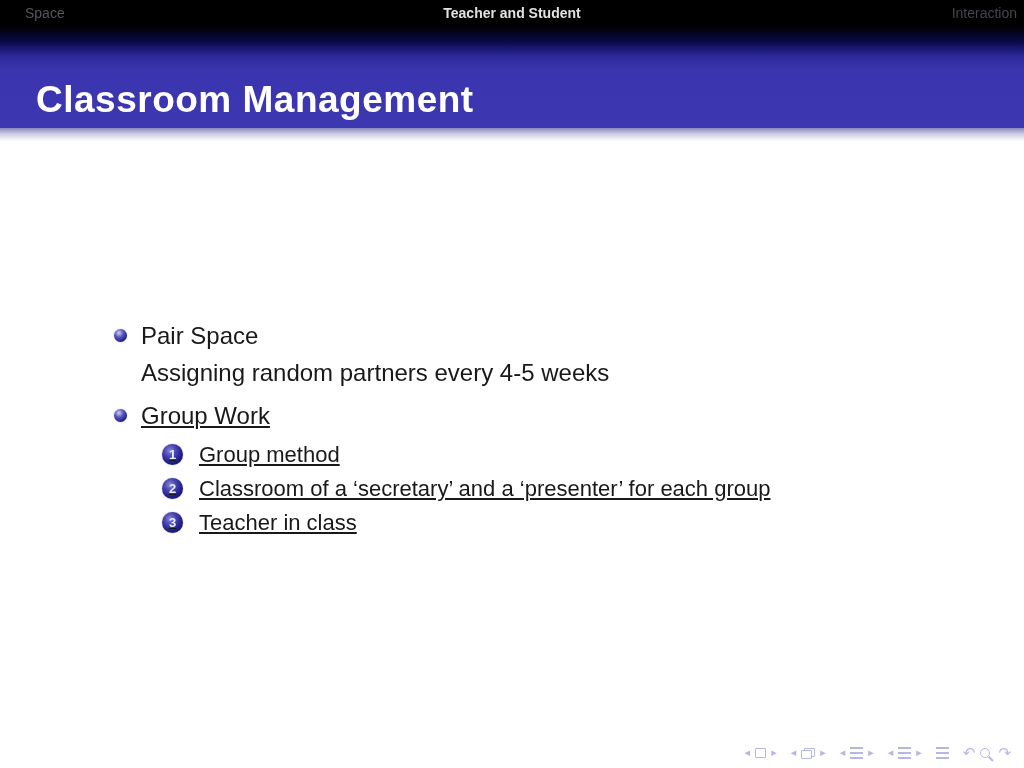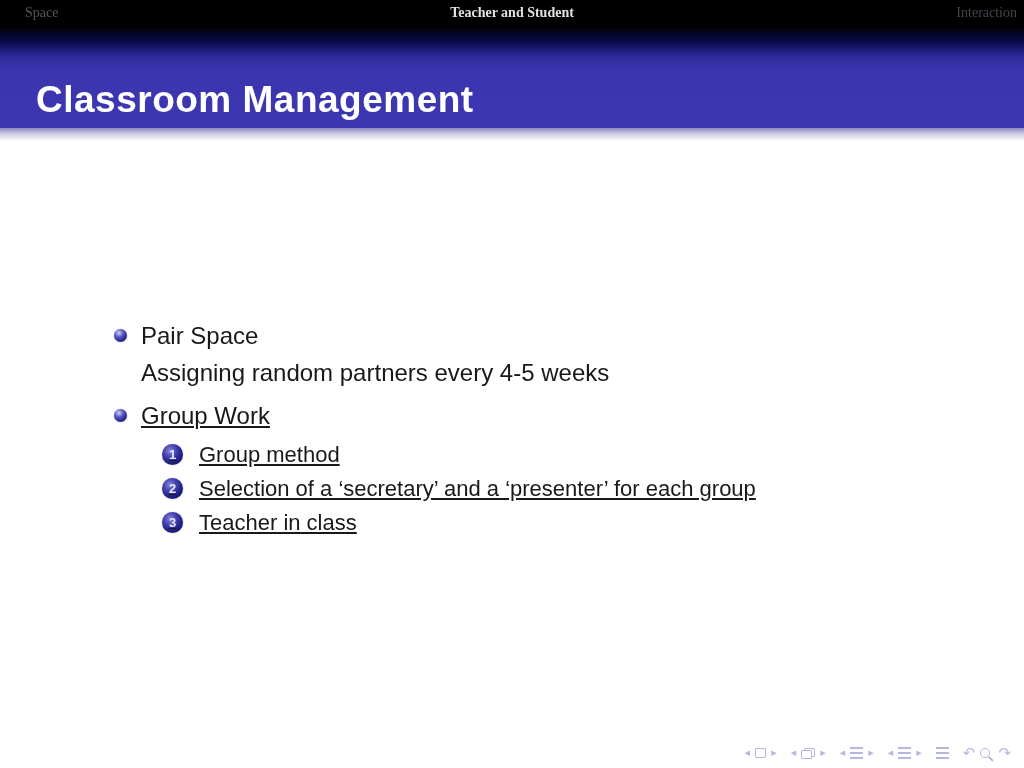--- a/index.html
+++ b/index.html
@@ -2,21 +2,21 @@
 <html><head>
 <meta charset="utf-8">
 <style>
   html,body{margin:0;padding:0;}
   body{width:1024px;height:768px;overflow:hidden;background:#fff;
        font-family:"Liberation Sans", sans-serif;}
   .slide{position:relative;width:1024px;height:768px;background:#ffffff;overflow:hidden;}
 
   
   .topbar{position:absolute;top:0;left:0;width:1024px;height:26px;background:#000;}
-  .topbar .sec{position:absolute;top:5px;font-size:14px;line-height:16px;white-space:nowrap;font-family:Liberation Serif, serif;}
+  .topbar .sec{position:absolute;top:5px;font-size:14px;line-height:16px;white-space:nowrap;}
   .sec-left{left:25px;color:#55555c;}
   .sec-center{left:50%;transform:translateX(-50%);color:#e2e2e2;font-weight:700;font-size:15px;}
   .sec-right{right:7px;color:#45454d;}
 
   
   .frametitle{position:absolute;top:26px;left:0;width:1024px;height:102px;
       background:linear-gradient(180deg,#000000 0%,#0b0a4e 16%,#2d2a9b 30%,#3a35ae 43%,#3d38b2 100%);
       display:flex;align-items:flex-end;}
   .frametitle h1{margin:0 0 7px 36px;font-size:37px;font-weight:700;color:#ffffff;
       letter-spacing:0.5px;line-height:1.1;}
@@ -86,21 +86,21 @@
         <span class="ball"></span>
         <div class="itemtext">
           <div>Group Work</div>
           <ol class="sublist">
             <li>
               <span class="numball">1</span>
               <span>Group method</span>
             </li>
             <li>
               <span class="numball">2</span>
-              <span>Selection of a ‘secretary’ and a ‘presenter’ for each group</span>
+              <span>Classroom of a ‘secretary’ and a ‘presenter’ for each group</span>
             </li>
             <li>
               <span class="numball">3</span>
               <span>Teacher in class</span>
             </li>
           </ol>
         </div>
       </li>
     </ul>
   </div>

